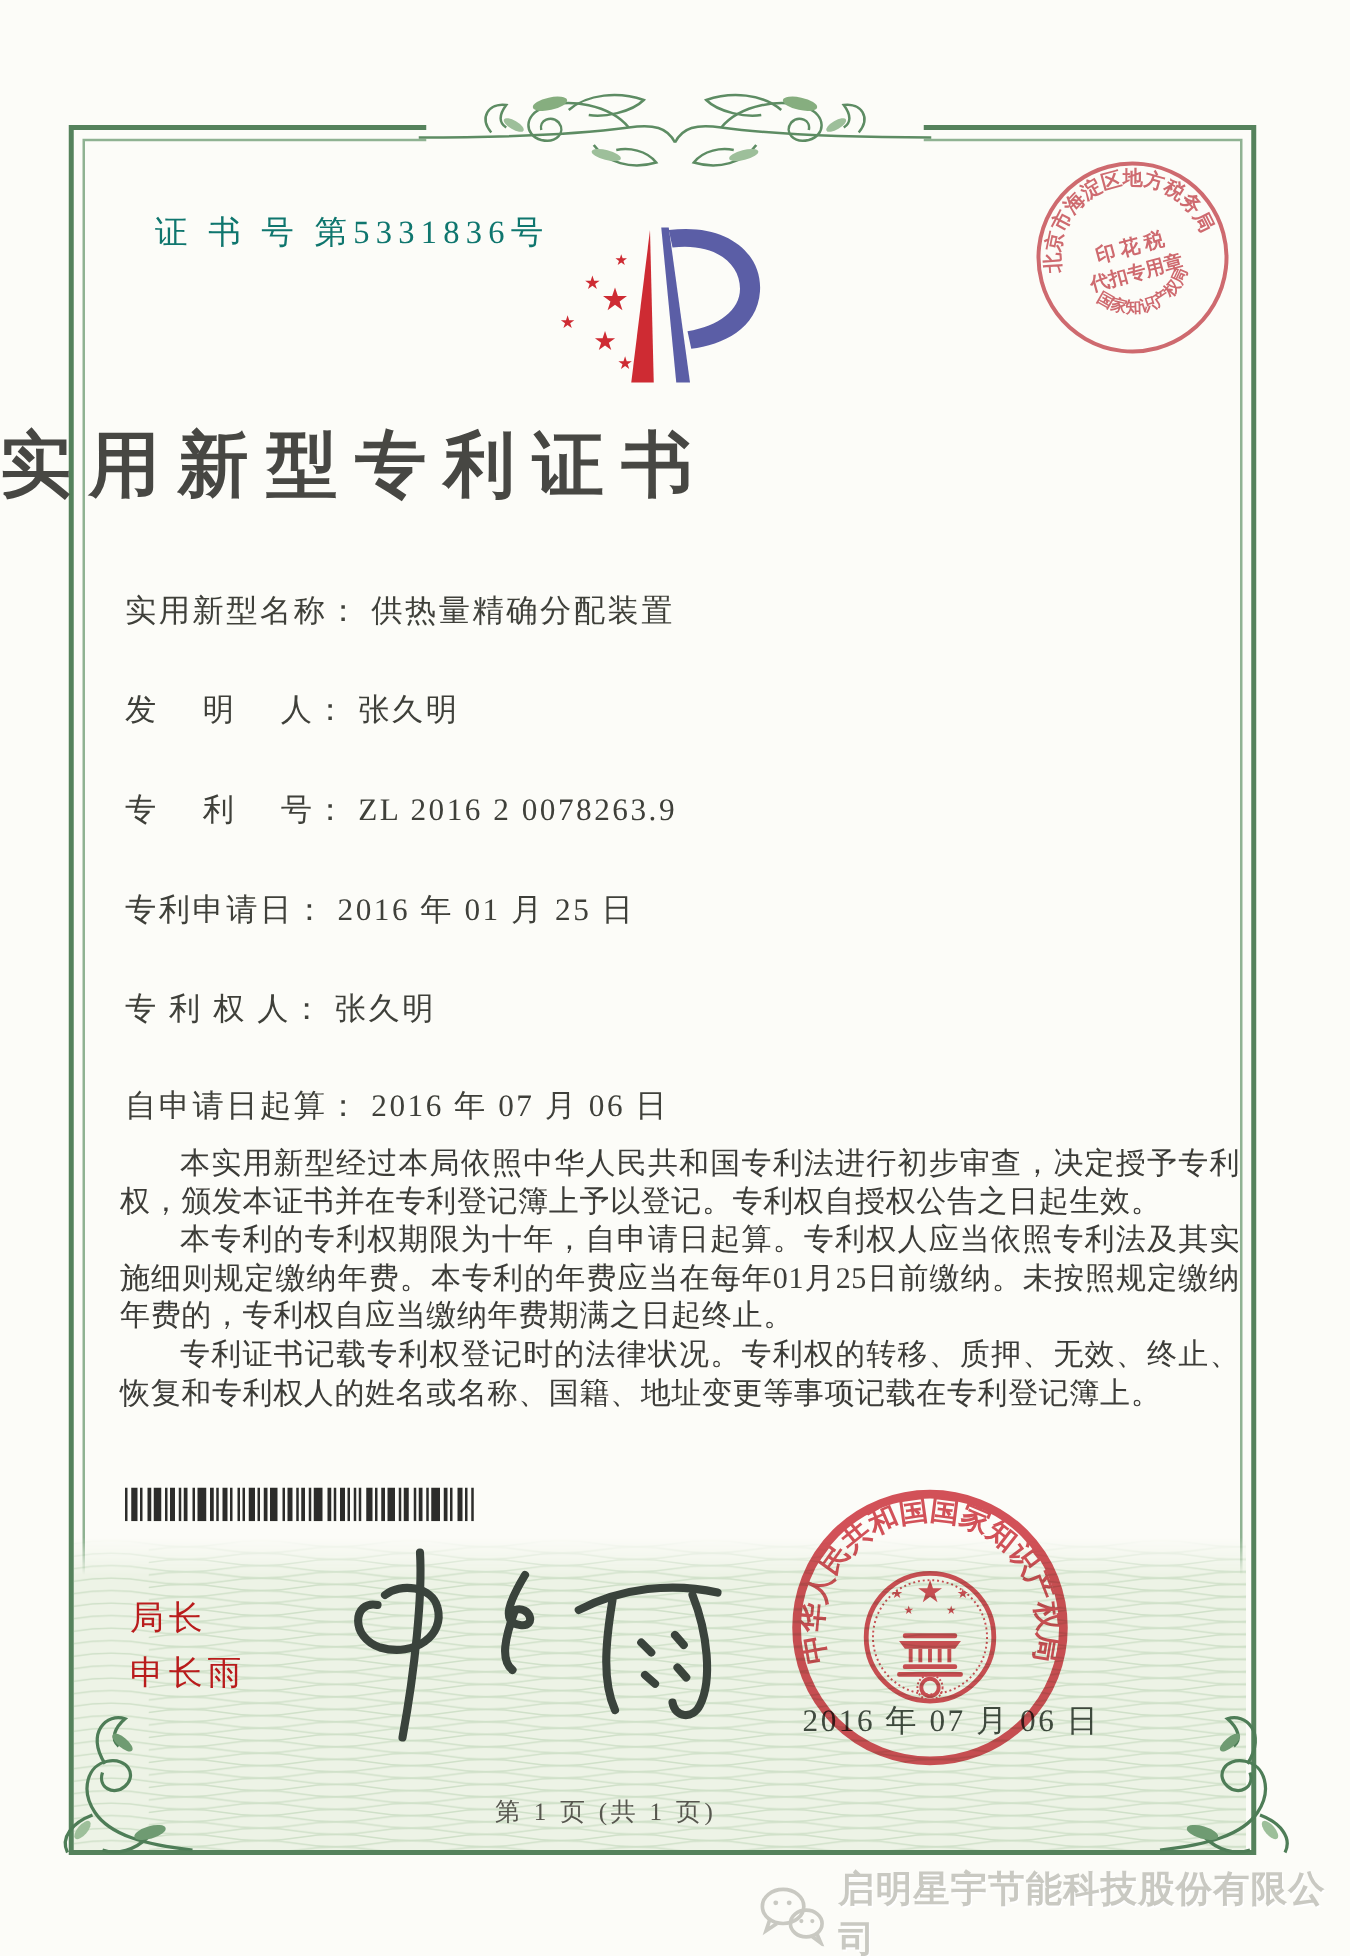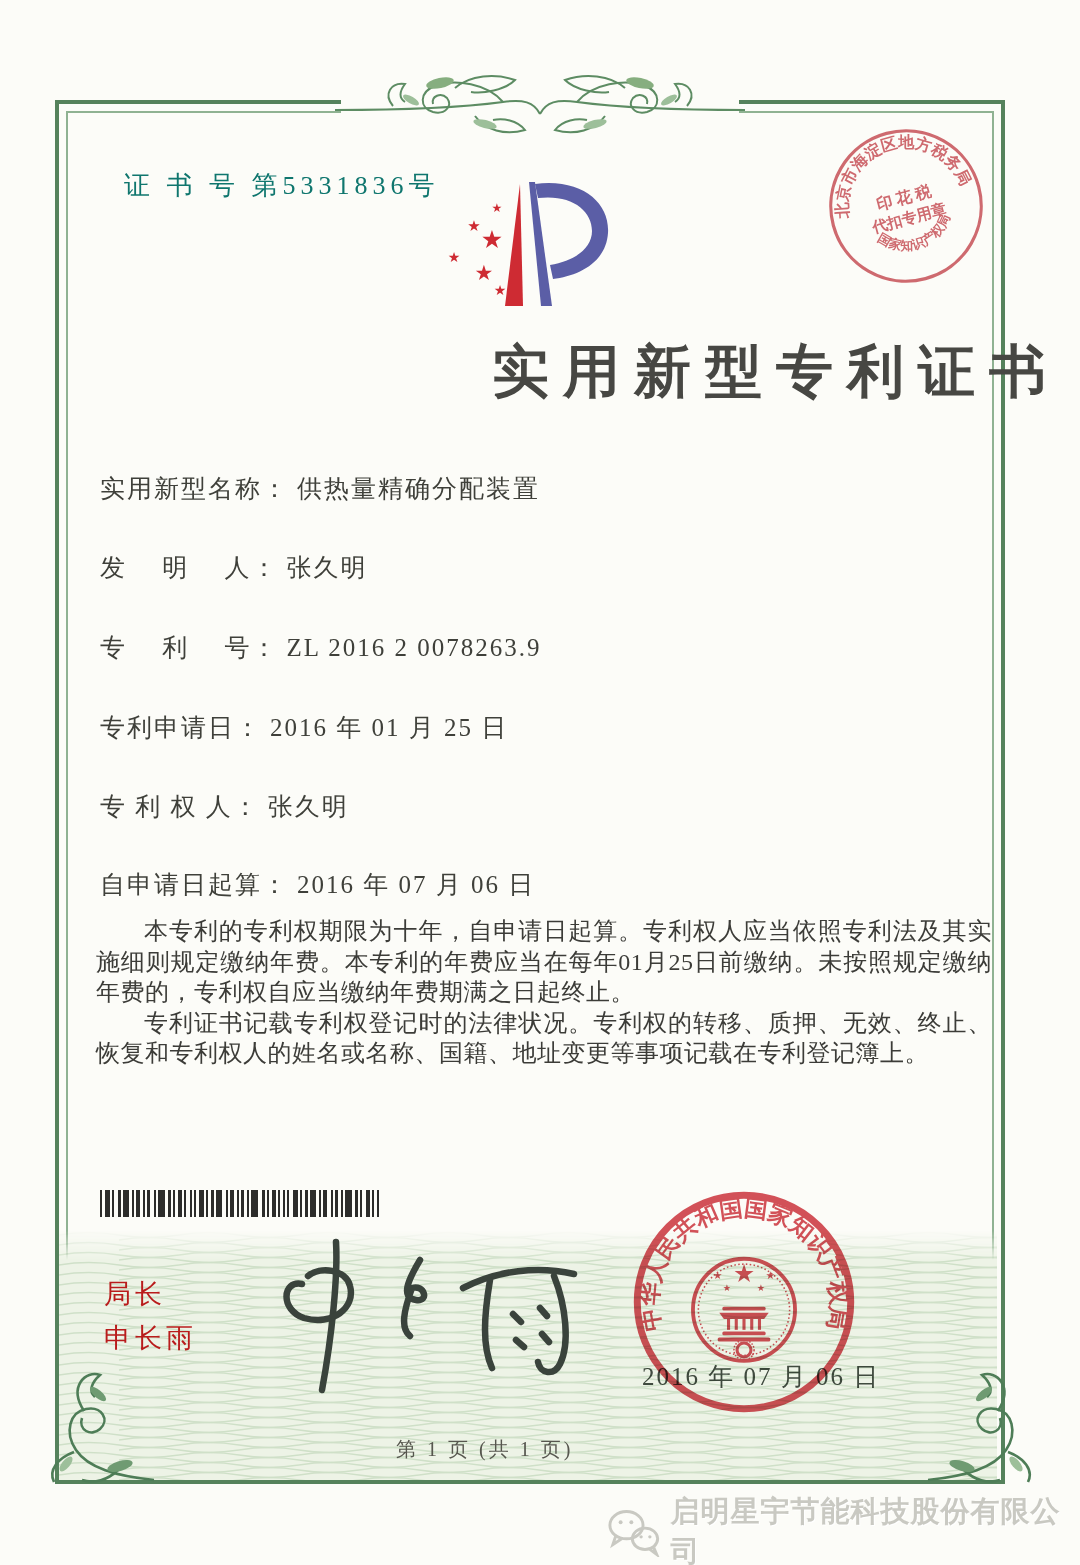--- a/index.html
+++ b/index.html
@@ -9,21 +9,21 @@
   
   .frame-outer{left:55px;top:100px;width:942px;height:1376px;border:4px solid #55825c;}
   .frame-inner{left:66px;top:111px;width:924px;height:1358px;border:2px solid #8fb292;}
   .frame-gap-cover{left:341px;top:94px;width:398px;height:22px;background:#fcfcf8;}
   
   .waves{left:59px;top:1230px;width:938px;height:250px;z-index:2;
          -webkit-mask-image:linear-gradient(to bottom,transparent 0,#000 30px);
          mask-image:linear-gradient(to bottom,transparent 0,#000 30px);}
   
   .certno{left:84px;top:168px;font-size:26px;letter-spacing:5px;color:#0f766e;z-index:3;margin-left:40px;}
-  .title{left:0;top:334px;width:1060px;text-align:right;font-size:57px;font-weight:700;
+  .title{left:0;top:334px;width:1060px;text-align:left;font-size:57px;font-weight:700;
          letter-spacing:14px;color:#474743;z-index:3;}
   .field{left:100px;font-size:25px;color:#3f403a;letter-spacing:2px;z-index:3;white-space:nowrap;}
   .field .val{margin-left:8px;text-align:center;}
   .paras{left:96px;top:916px;width:896px;z-index:3;}
   .paras p{margin:0;font-size:24px;line-height:30.6px;color:#3c3c38;text-align:justify;
            text-indent:2em;letter-spacing:0.5px;}
   .barcode{left:100px;top:1190px;z-index:3;}
   .officer{left:104px;font-family:Liberation Mono, monospace;
            font-size:27px;color:#b91c1c;letter-spacing:4px;z-index:4;}
   .signature{left:258px;top:1236px;z-index:4;}
@@ -145,20 +145,21 @@
     <span>专利申请日：</span><span class="val">2016 年 01 月 25 日</span>
   </div>
   <div class="abs field" style="top:790px">
     <span>专 利 权 人：</span><span class="val">张久明</span>
   </div>
   <div class="abs field" style="top:868px">
     <span>自申请日起算：</span><span class="val">2016 年 07 月 06 日</span>
   </div>
 
   <div class="abs paras">
+    <p>本实用新型经过本局依照中华人民共和国专利法进行初步审查，决定授予专利权，颁发本证书并在专利登记簿上予以登记。专利权自授权公告之日起生效。</p>
     <p>本专利的专利权期限为十年，自申请日起算。专利权人应当依照专利法及其实施细则规定缴纳年费。本专利的年费应当在每年01月25日前缴纳。未按照规定缴纳年费的，专利权自应当缴纳年费期满之日起终止。</p>
     <p>专利证书记载专利权登记时的法律状况。专利权的转移、质押、无效、终止、恢复和专利权人的姓名或名称、国籍、地址变更等事项记载在专利登记簿上。</p>
   </div>
 
   <svg class="abs barcode" width="285" height="27">
     <g fill="#2c2c2a">
         <rect x="0" y="0" width="2" height="27"></rect>
         <rect x="5" y="0" width="5" height="27"></rect>
         <rect x="12" y="0" width="2" height="27"></rect>
         <rect x="18" y="0" width="3" height="27"></rect>

